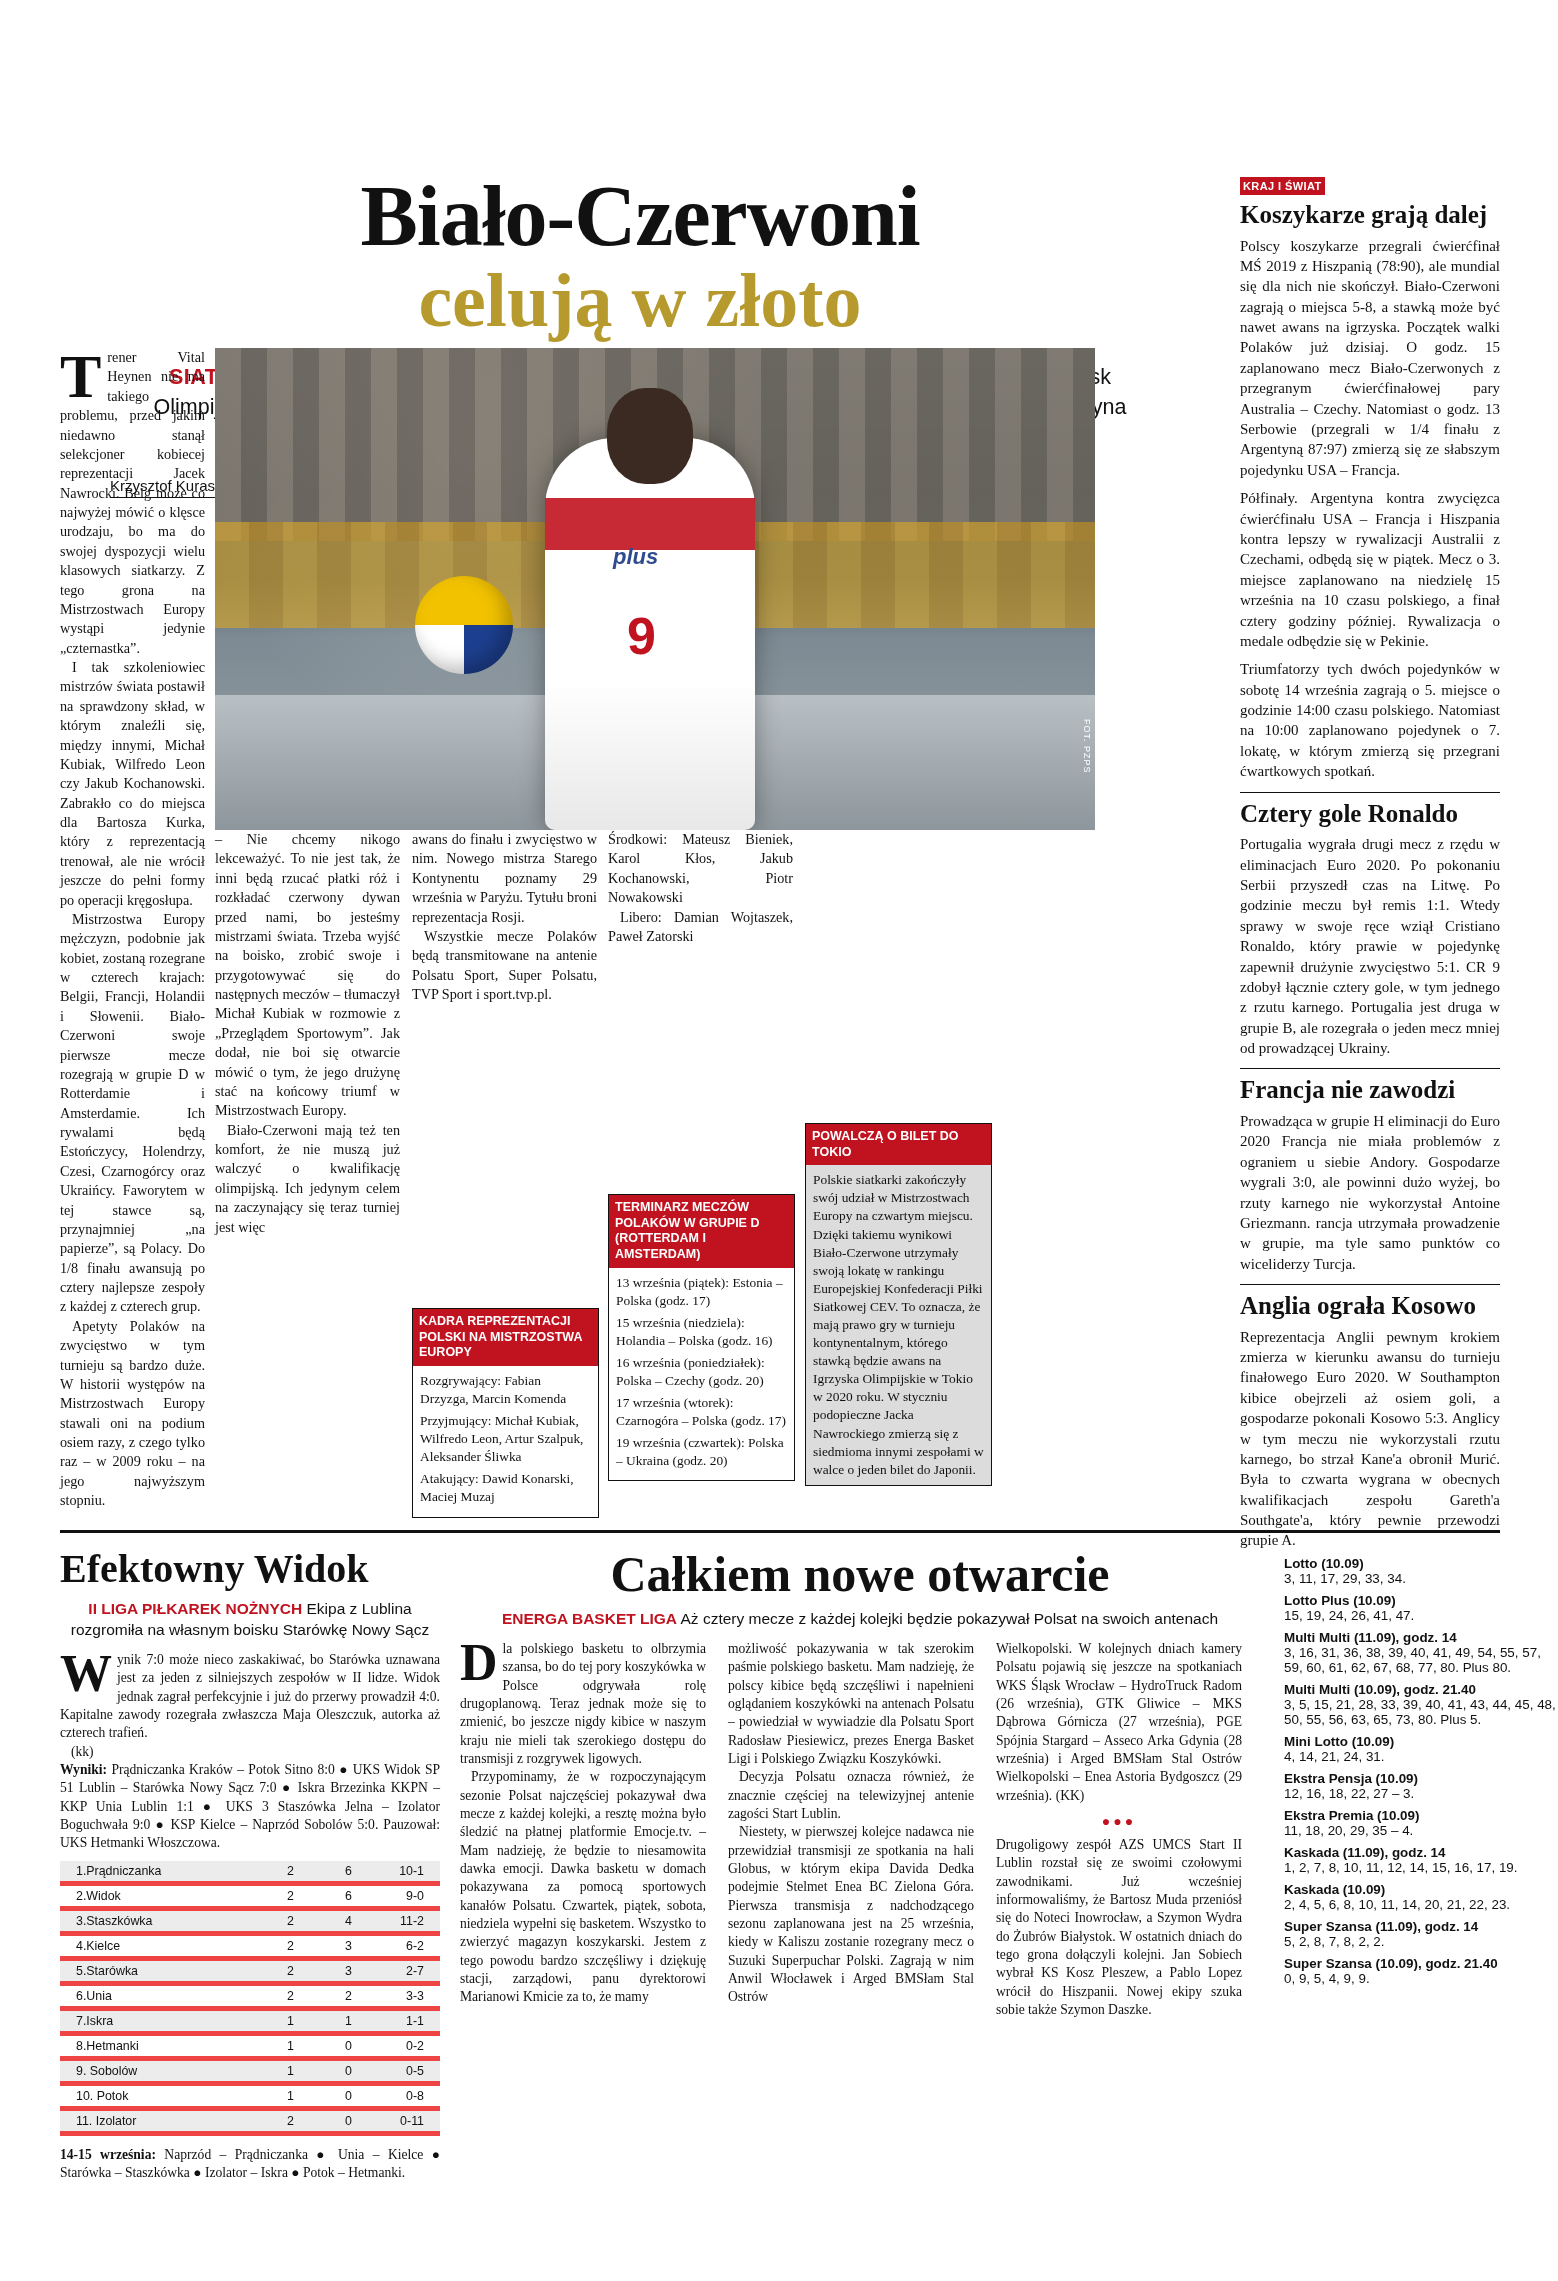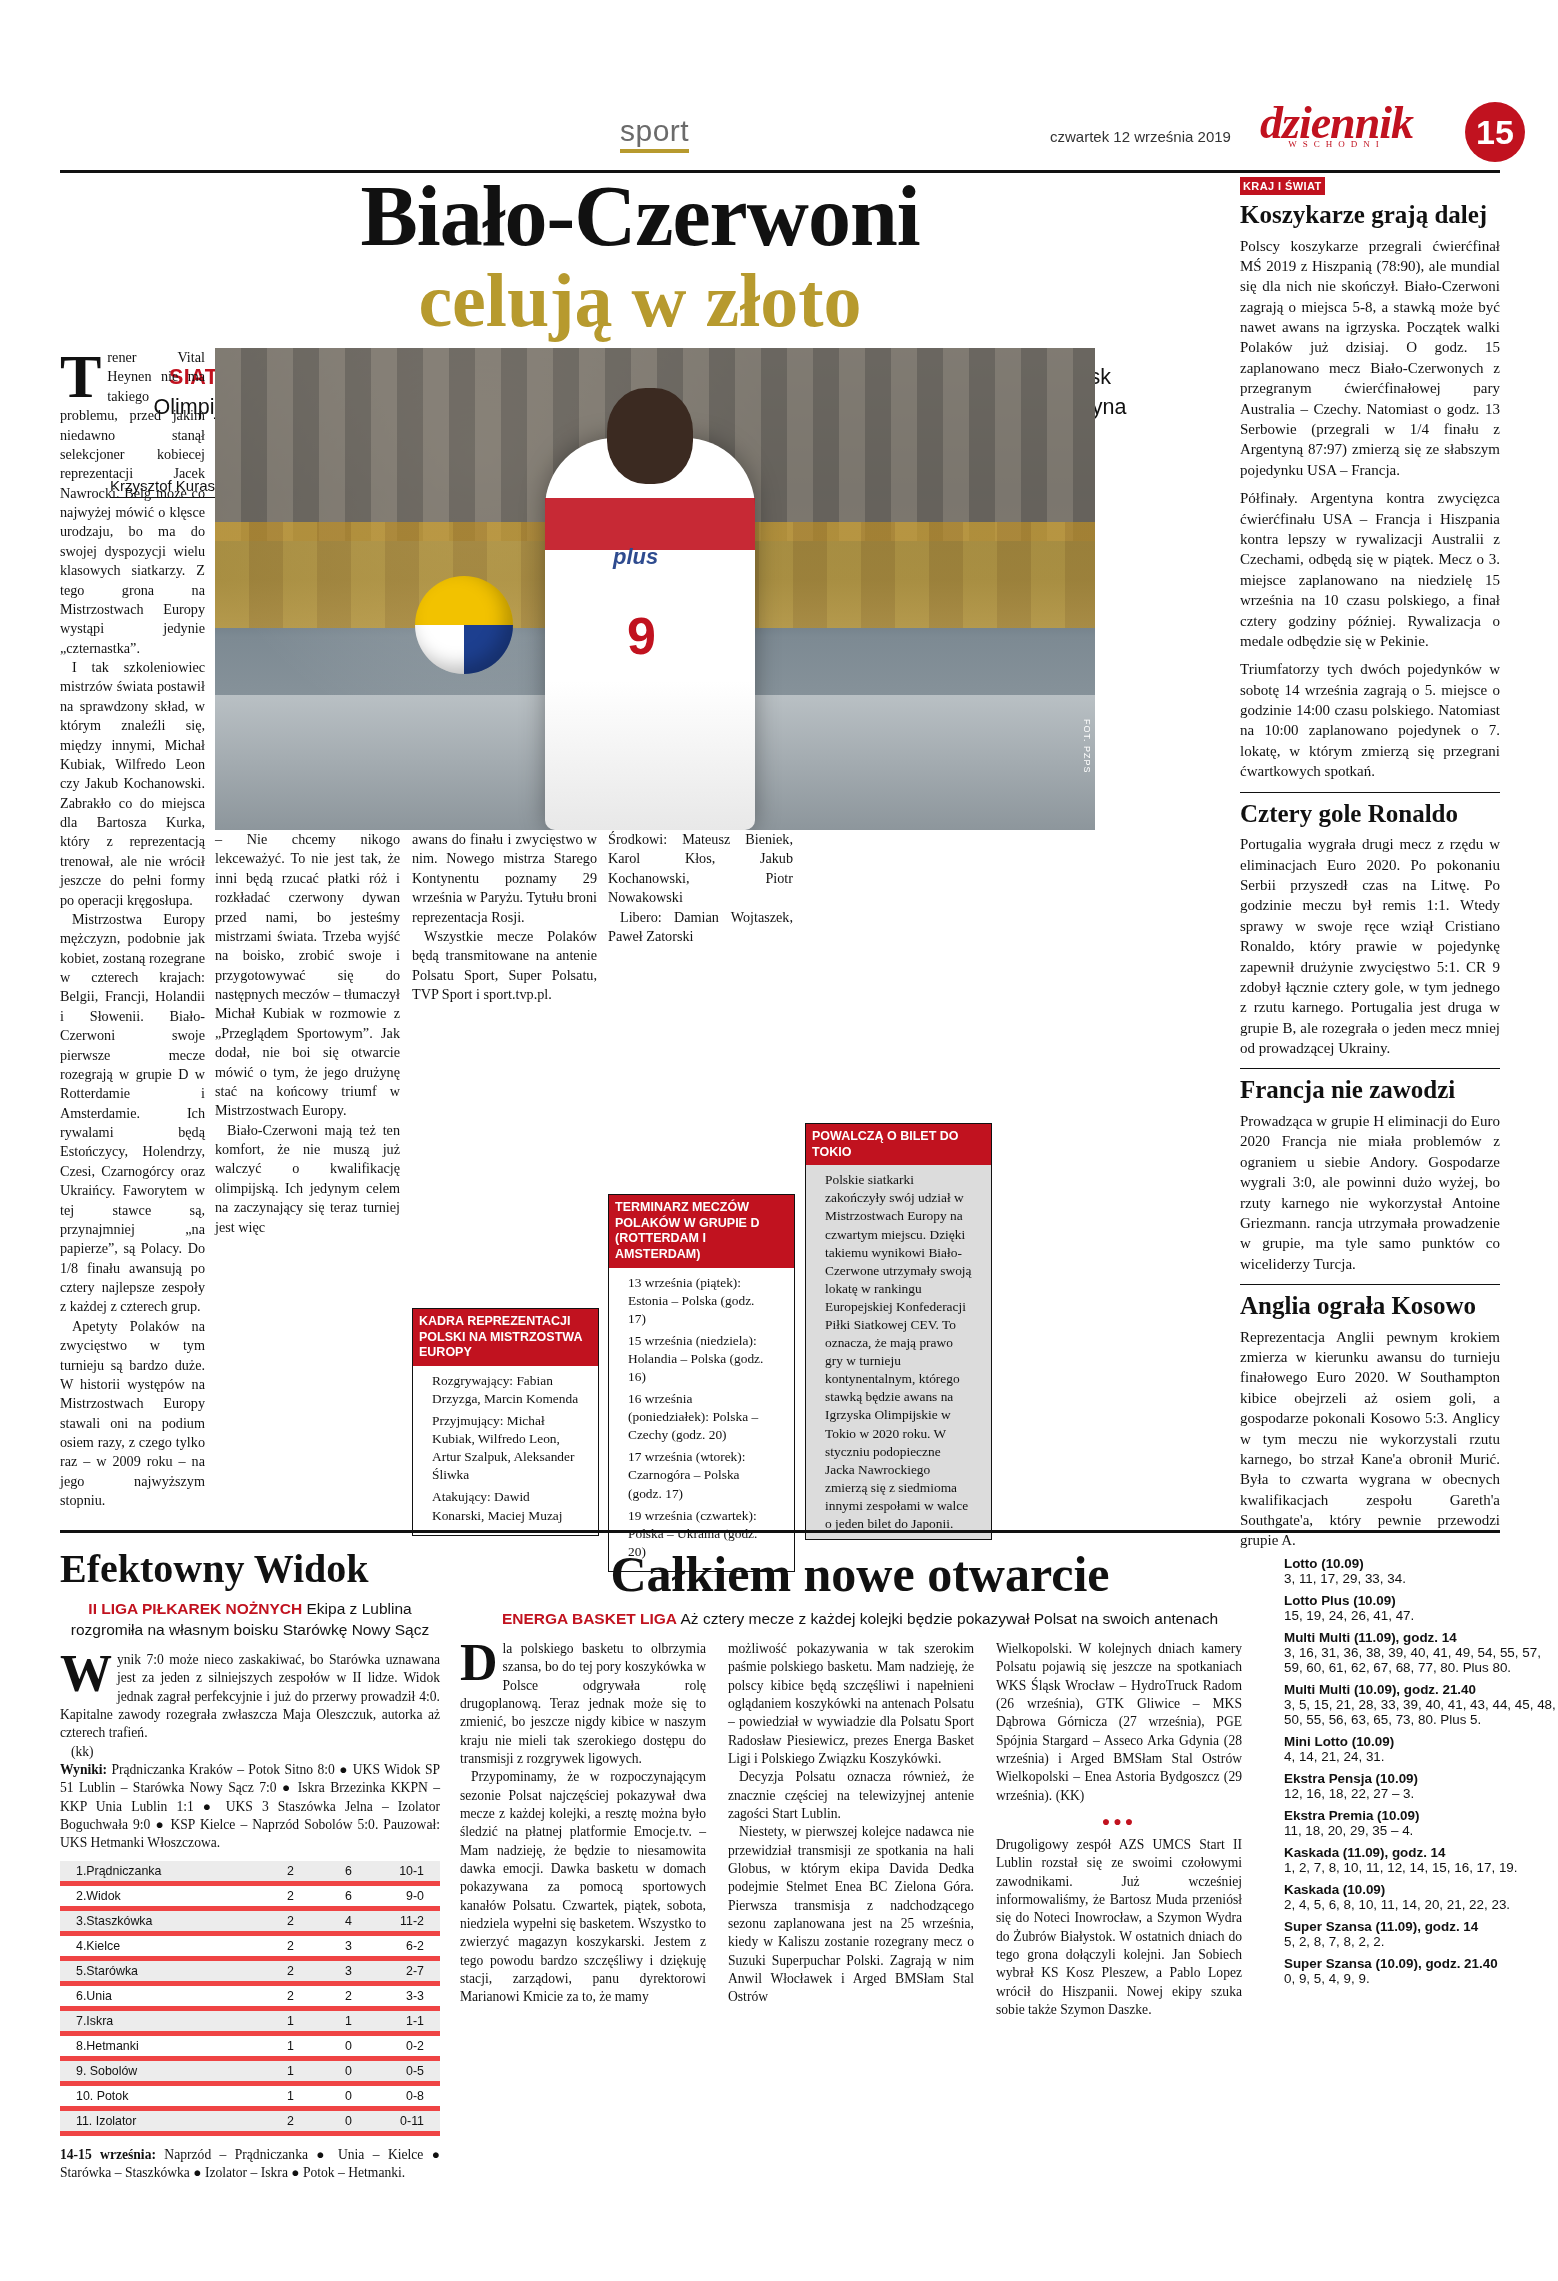--- a/index.html
+++ b/index.html
@@ -57,21 +57,21 @@
   .col p.first{text-indent:0;}
   .c1{position:absolute;left:0;top:0;width:145px;}
   .c2{position:absolute;left:155px;top:482px;width:185px;}
   .c3{position:absolute;left:352px;top:482px;width:185px;}
   .c4{position:absolute;left:548px;top:482px;width:185px;}
   .dropcap{float:left;font-size:62px;line-height:48px;font-weight:bold;padding:4px 6px 0 0;font-family:"Liberation Serif",serif;}
 
   
   .box{border:1px solid #111;}
   .box-hd{background:#c1121f;color:#fff;font-family:"Liberation Sans",sans-serif;font-weight:bold;font-size:12.5px;line-height:1.25;padding:5px 6px;}
-  .box-bd{padding:6px 19px;font-size:13.4px;line-height:1.35;}
+  .box-bd{padding:6px 7px;font-size:13.4px;line-height:1.35;}
   .box-bd p{margin:0 0 4px 0;}
 
   .bx-kadra{position:absolute;left:352px;top:960px;width:185px;}
   .bx-term{position:absolute;left:548px;top:846px;width:185px;}
   .bx-gray{position:absolute;left:745px;top:775px;width:185px;background:#dcdcdc;border:1px solid #111;}
   .bx-gray .box-hd{background:#c1121f;}
   .bx-gray .box-bd{background:#dcdcdc;}
 
   .c5{position:absolute;left:745px;top:482px;width:185px;}
 
@@ -103,29 +103,20 @@
 
   .lot-h{font-family:"Liberation Sans",sans-serif;font-weight:bold;font-size:13.4px;margin-top:7px;}
   .lot-n{font-family:"Liberation Sans",sans-serif;font-size:13.4px;}
   .dots{color:#c1121f;text-align:center;font-size:14px;letter-spacing:3px;margin:8px 0 4px;}
 </style>
 </head>
 <body>
 
 <div class="page">
 
-  <div class="masthead">
-    <div class="mast-sport"><u>sport</u></div>
-    <div class="mast-date">czwartek 12 września 2019</div>
-    <div class="mast-logo">
-      <span>dziennik</span>
-      <span class="sub">WSCHODNI</span>
-    </div>
-    <div class="mast-num">15</div>
-  </div>
 
   <div class="main">
     <div class="headline">
       <div class="l1">Biało-Czerwoni</div>
       <div class="l2">celują w złoto</div>
     </div>
     <div class="lede">
       <span class="kicker">SIATKÓWKA</span><span> Mają za sobą udany występ na turnieju kwalifikacyjnym do przyszłorocznych Igrzysk Olimpijskich w Tokio, a teraz przyszedł czas na walkę o medale Mistrzostw Europy. Dzisiaj rozpoczyna się turniej w czterech krajach, a Polacy jutro wybiegną po raz pierwszy na parkiet</span>
     </div>
     <div class="byline">Krzysztof Kurasiewicz</div>

